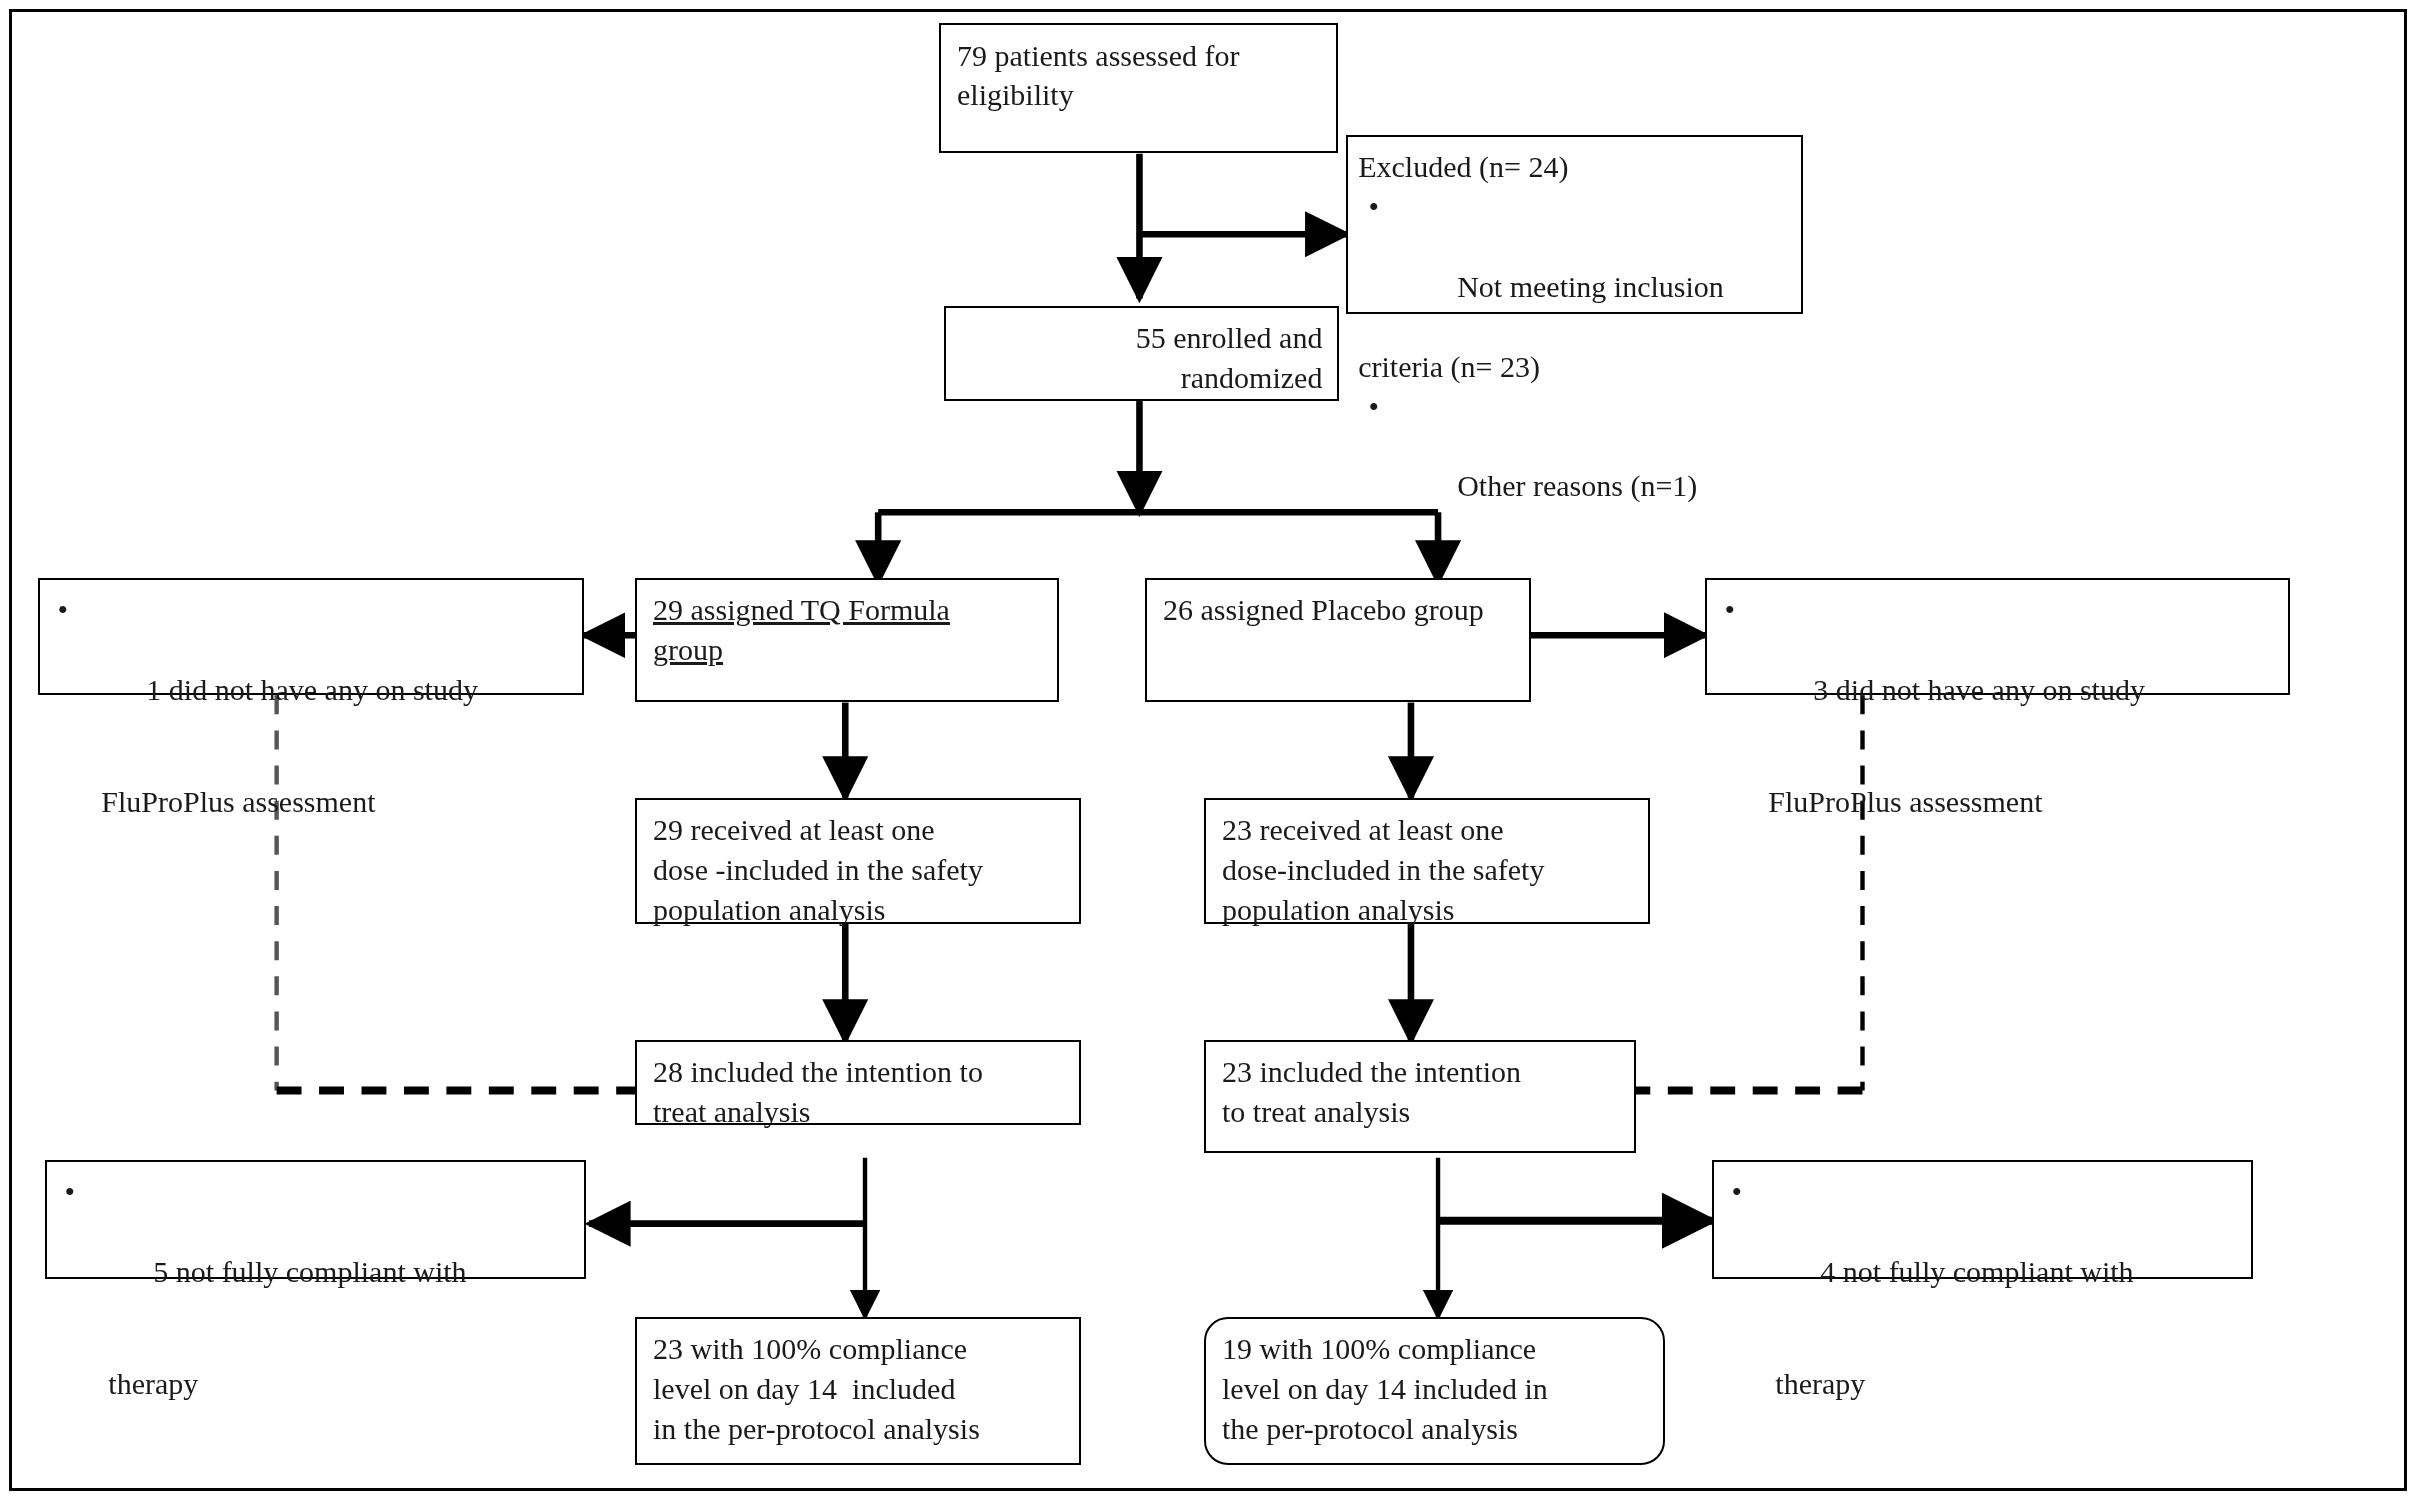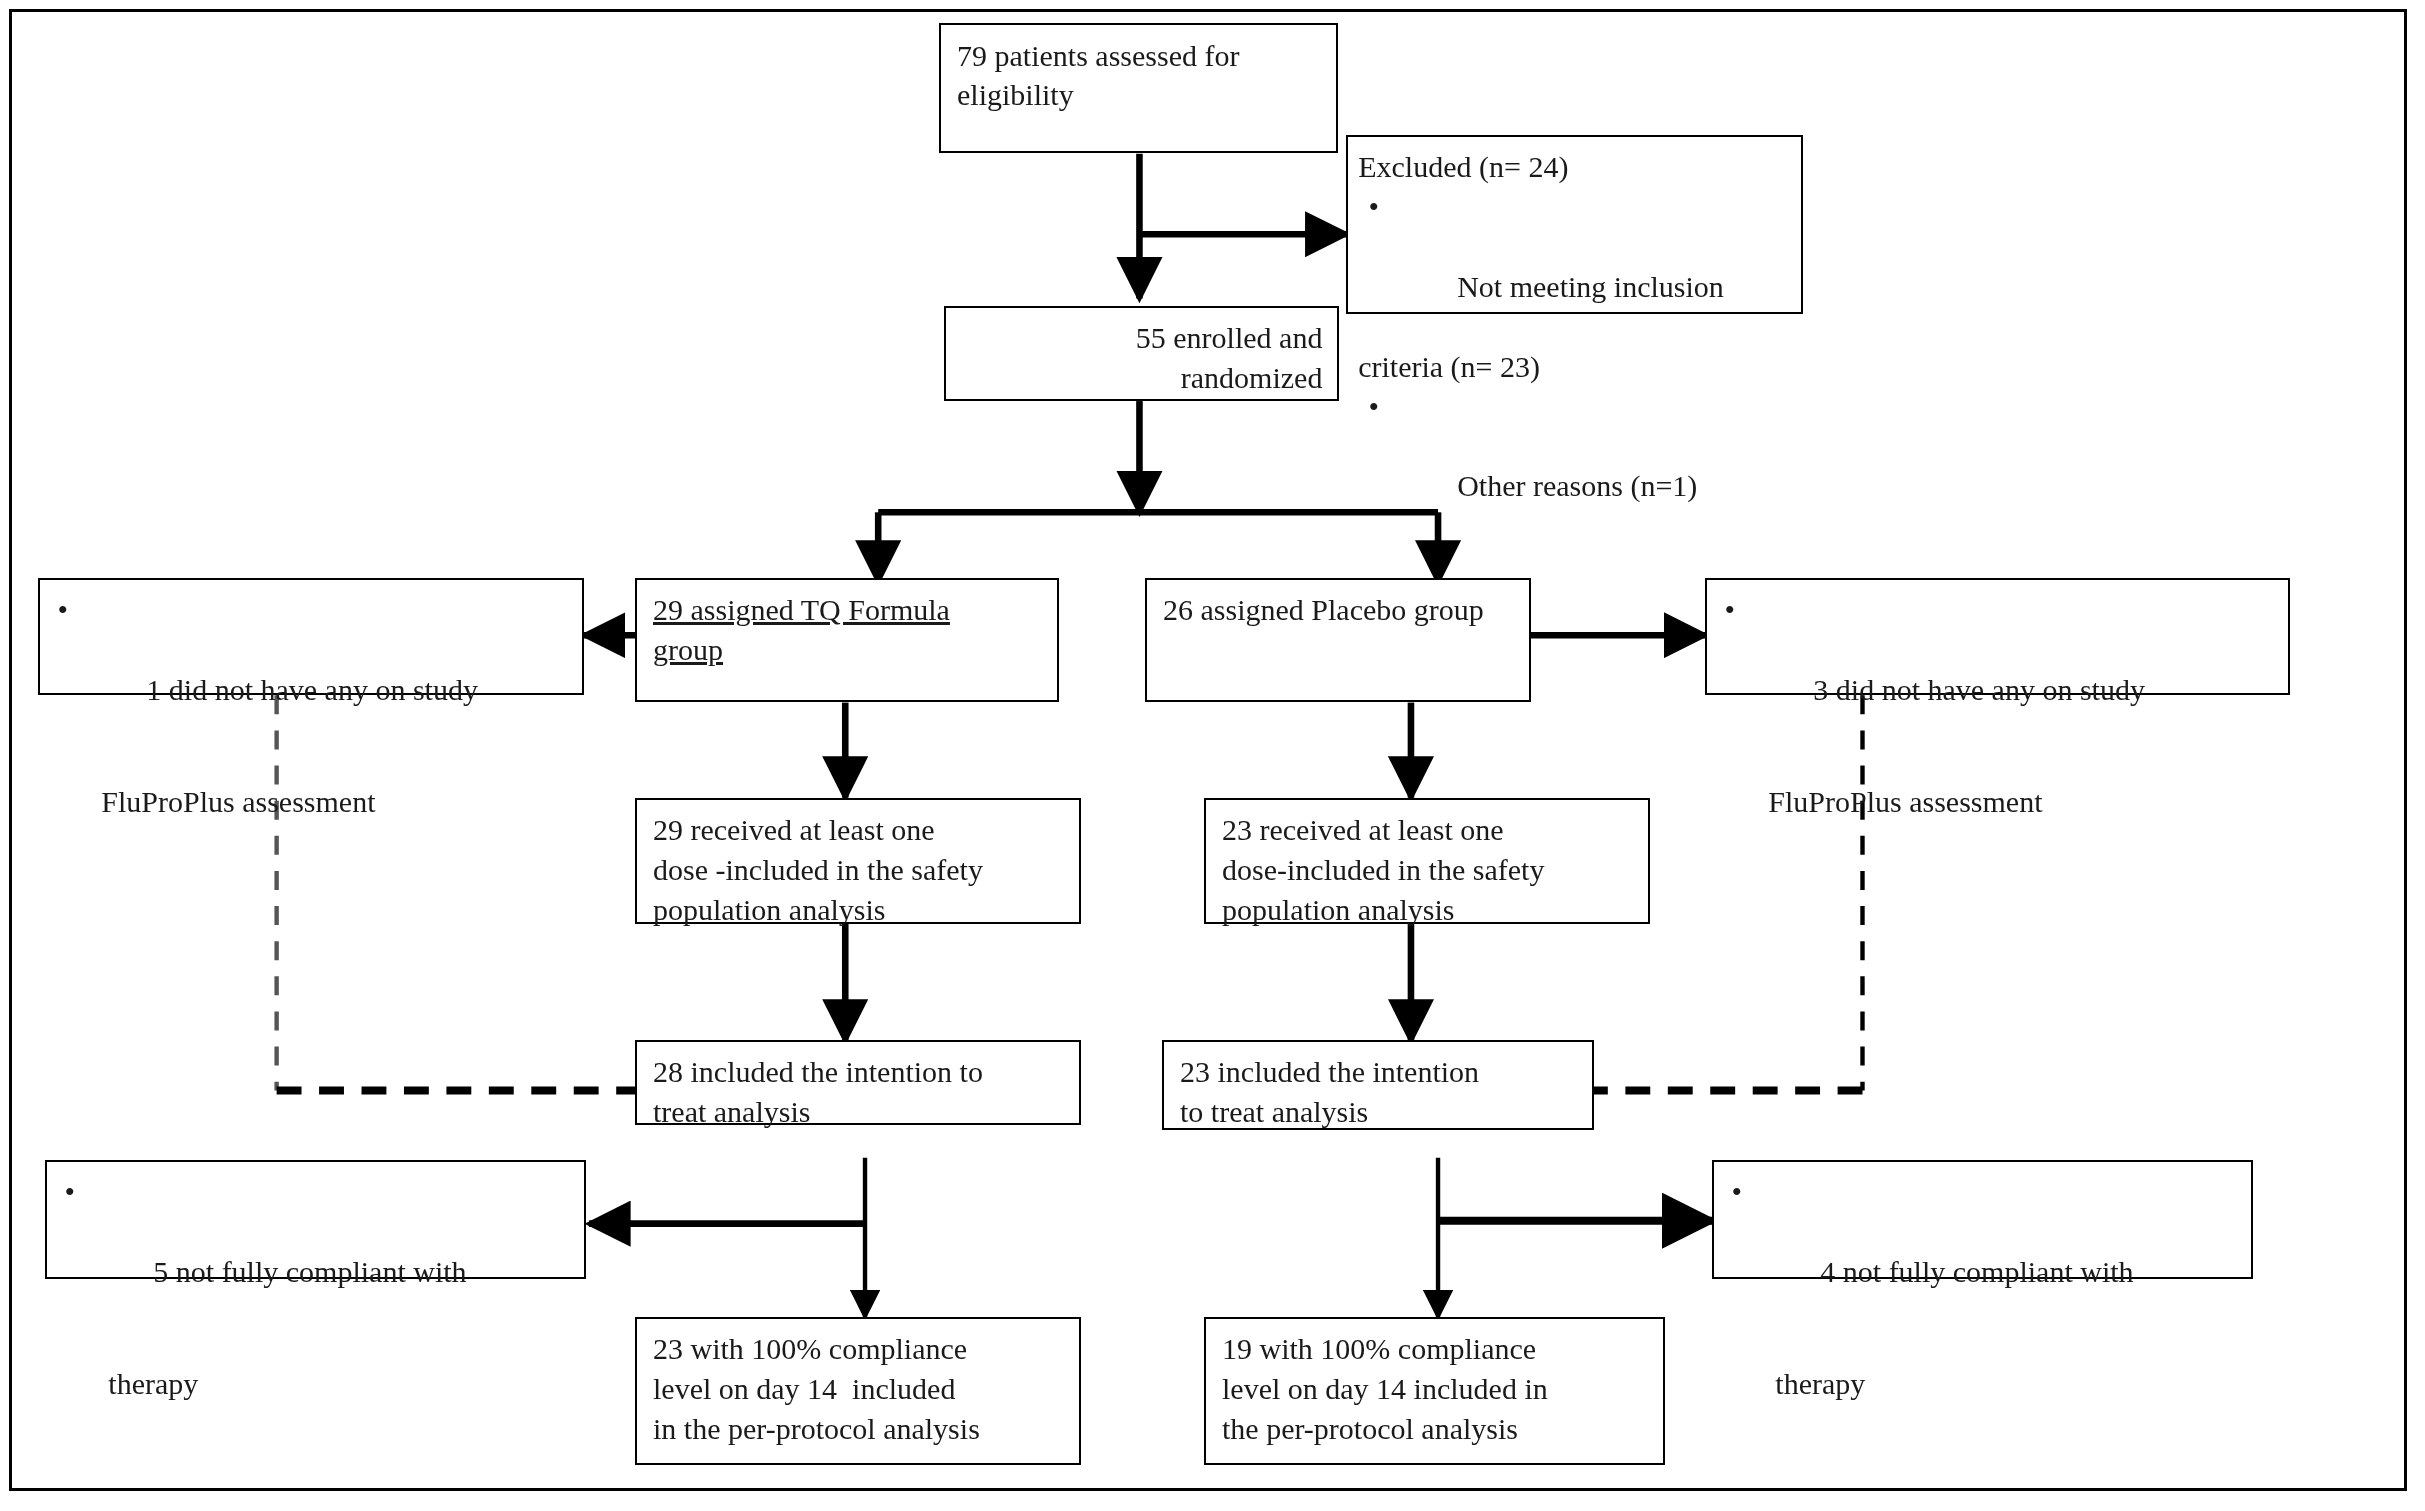--- a/index.html
+++ b/index.html
@@ -157,21 +157,21 @@
     <span class="plain">23 received at least one</span>
     <span class="plain">dose-included in the safety</span>
     <span class="plain">population analysis</span>
   </div>
 
   <div class="node" style="left:635px; top:1040px; width:446px; height:85px;">
     <span class="plain">28 included the intention to</span>
     <span class="plain">treat analysis</span>
   </div>
 
-  <div class="node" style="left:1162px; top:1040px; width:432px; height:90px;">
+  <div class="node" style="left:1204px; top:1040px; width:432px; height:113px;">
     <span class="plain">23 included the intention</span>
     <span class="plain">to treat analysis</span>
   </div>
 
   <div class="node" style="left:45px; top:1160px; width:541px; height:119px; padding-left:7.3px;">
     <span class="bullet-line">
       <span class="dot">•</span>
       <span>5 not fully compliant with</span>
     </span>
     <span class="hang">therapy</span>
@@ -184,20 +184,20 @@
     </span>
     <span class="hang">therapy</span>
   </div>
 
   <div class="node" style="left:635px; top:1317px; width:446px; height:148px;">
     <span class="plain">23 with 100% compliance</span>
     <span class="plain">level on day 14  included</span>
     <span class="plain">in the per-protocol analysis</span>
   </div>
 
-  <div class="node" style="left:1204px; top:1317px; width:461px; height:148px;">
+  <div class="node" style="left:1204px; top:1317px; width:461px; height:148px;border-radius:24px;">
     <span class="plain">19 with 100% compliance</span>
     <span class="plain">level on day 14 included in</span>
     <span class="plain">the per-protocol analysis</span>
   </div>
 
 </div>
 
 
 </body></html>

